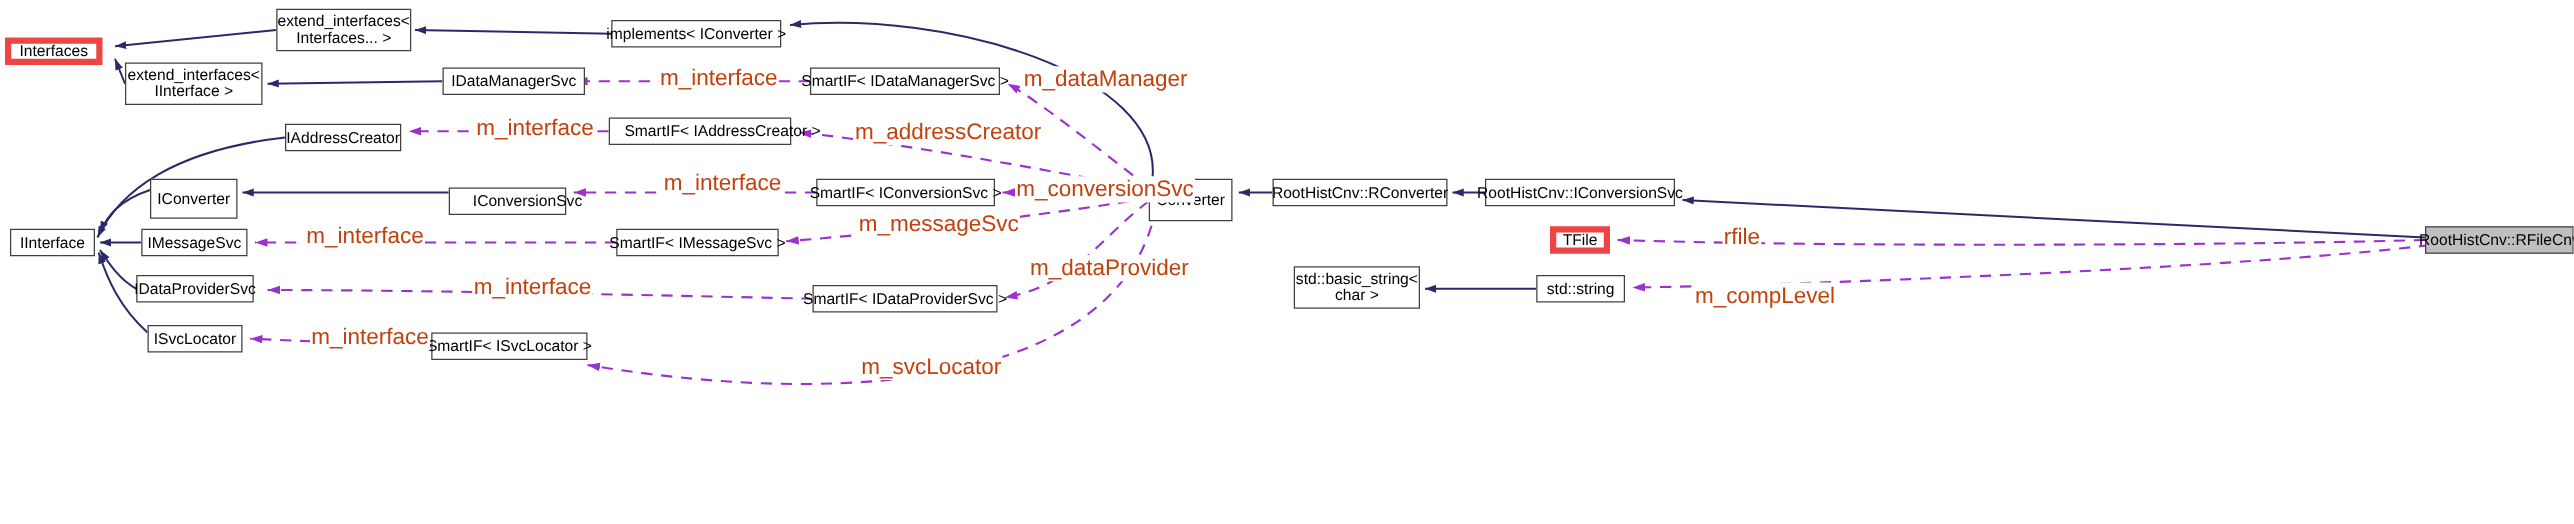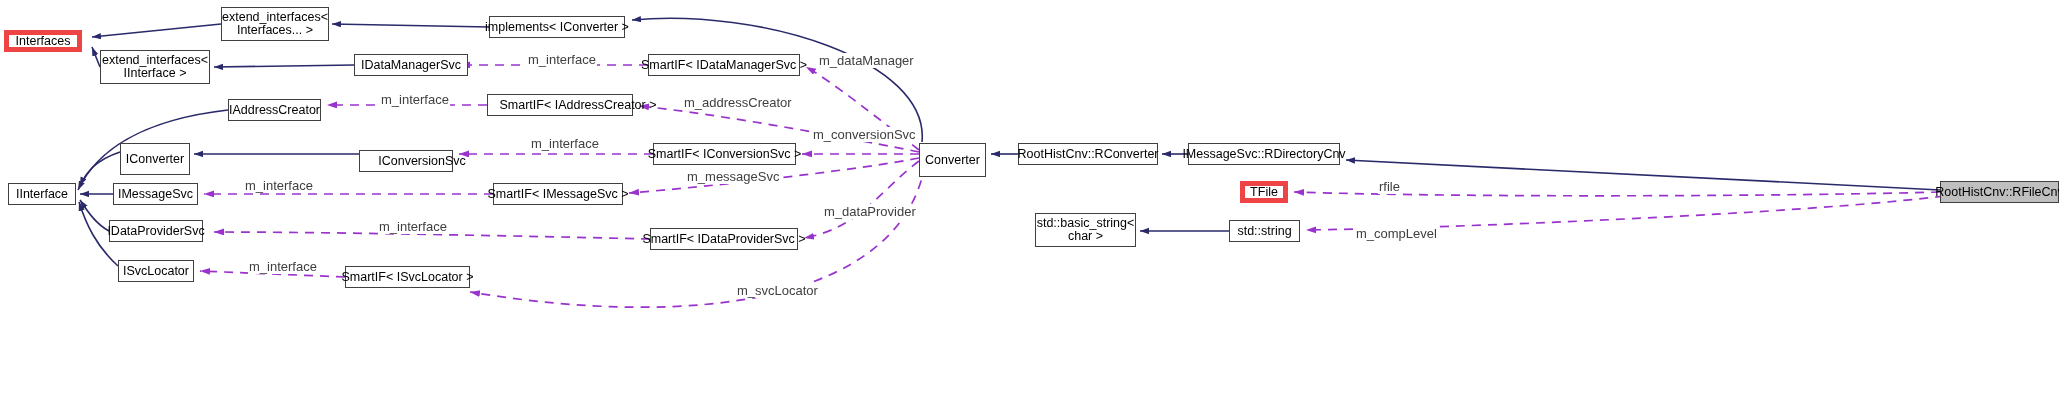--- a/index.html
+++ b/index.html
@@ -21,22 +21,22 @@
     color:#000000;
     background:#ffffff;
     border:1px solid #404040;
     white-space:pre;
     z-index:5;
   }
   .node.gray{background:#bfbfbf;border:1px solid #404040;}
   .node.light{background:#ffffff;border:5px solid #ef4444;}
   .edge-label{
     position:absolute;
-    font-size:13px;
-    color:#404040;
+    font-size:18px;
+    color:#c2410c;
     white-space:nowrap;
     background:#ffffff;
     padding:0 1px;
     z-index:6;
   }
 </style>
 </head>
 <body>
 
 <div id="canvas">
@@ -122,39 +122,39 @@
   <div class="node" style="left:650px;top:228px;width:148px;height:22px;">SmartIF&lt; IDataProviderSvc &gt;</div>
 
   <div class="node" style="left:118px;top:260px;width:76px;height:22px;">ISvcLocator</div>
 
   <div class="node" style="left:345px;top:266px;width:125px;height:22px;">SmartIF&lt; ISvcLocator &gt;</div>
 
   <div class="node" style="left:919px;top:143px;width:67px;height:34px;">Converter</div>
 
   <div class="node" style="left:1018px;top:143px;width:140px;height:22px;">RootHistCnv::RConverter</div>
 
-  <div class="node" style="left:1188px;top:143px;width:152px;height:22px;">IMessageSvc::RDirectoryCnv</div>
+  <div class="node" style="left:1188px;top:143px;width:152px;height:22px;">RootHistCnv::IConversionSvc</div>
 
   <div class="node gray" style="left:1940px;top:181px;width:119px;height:22px;">RootHistCnv::RFileCnv</div>
 
   <div class="node light" style="left:1240px;top:181px;width:48px;height:22px;">TFile</div>
 
   <div class="node" style="left:1035px;top:213px;width:101px;height:34px;">std::basic_string&lt;
 char &gt;</div>
 
   <div class="node" style="left:1229px;top:220px;width:71px;height:22px;">std::string</div>
 
   <div class="edge-label" style="left:527px;top:52px;">m_interface</div>
   <div class="edge-label" style="left:380px;top:92px;">m_interface</div>
   <div class="edge-label" style="left:530px;top:136px;">m_interface</div>
   <div class="edge-label" style="left:244px;top:178px;">m_interface</div>
   <div class="edge-label" style="left:378px;top:219px;">m_interface</div>
   <div class="edge-label" style="left:248px;top:259px;">m_interface</div>
   <div class="edge-label" style="left:818px;top:53px;">m_dataManager</div>
   <div class="edge-label" style="left:683px;top:95px;">m_addressCreator</div>
-  <div class="edge-label" style="left:812px;top:127px;text-align:right;">m_conversionSvc</div>
+  <div class="edge-label" style="left:812px;top:141px;text-align:right;">m_conversionSvc</div>
   <div class="edge-label" style="left:686px;top:169px;">m_messageSvc</div>
   <div class="edge-label" style="left:823px;top:204px;">m_dataProvider</div>
-  <div class="edge-label" style="left:688px;top:283px;margin-left:48px;">m_svcLocator</div>
+  <div class="edge-label" style="left:688px;top:283px;">m_svcLocator</div>
   <div class="edge-label" style="left:1378px;top:179px;">rfile</div>
   <div class="edge-label" style="left:1355px;top:194px;margin-top:32px;">m_compLevel</div>
 
 </div>
 
 </body></html>

